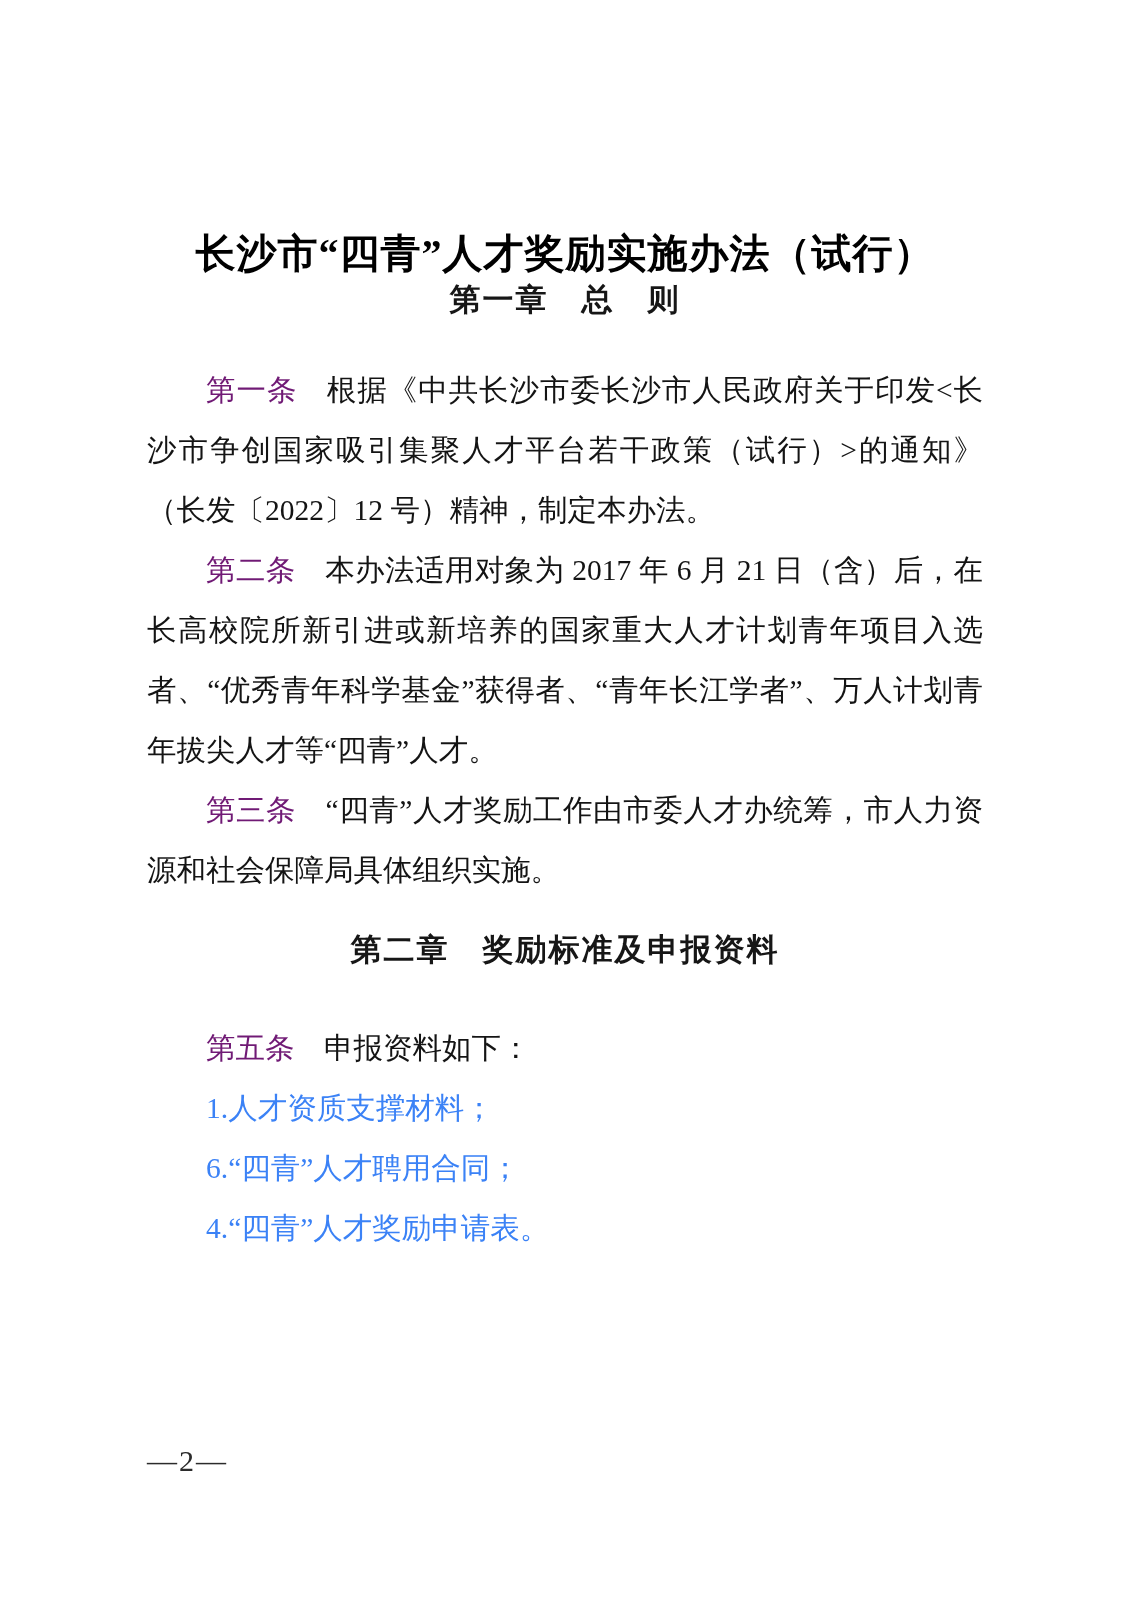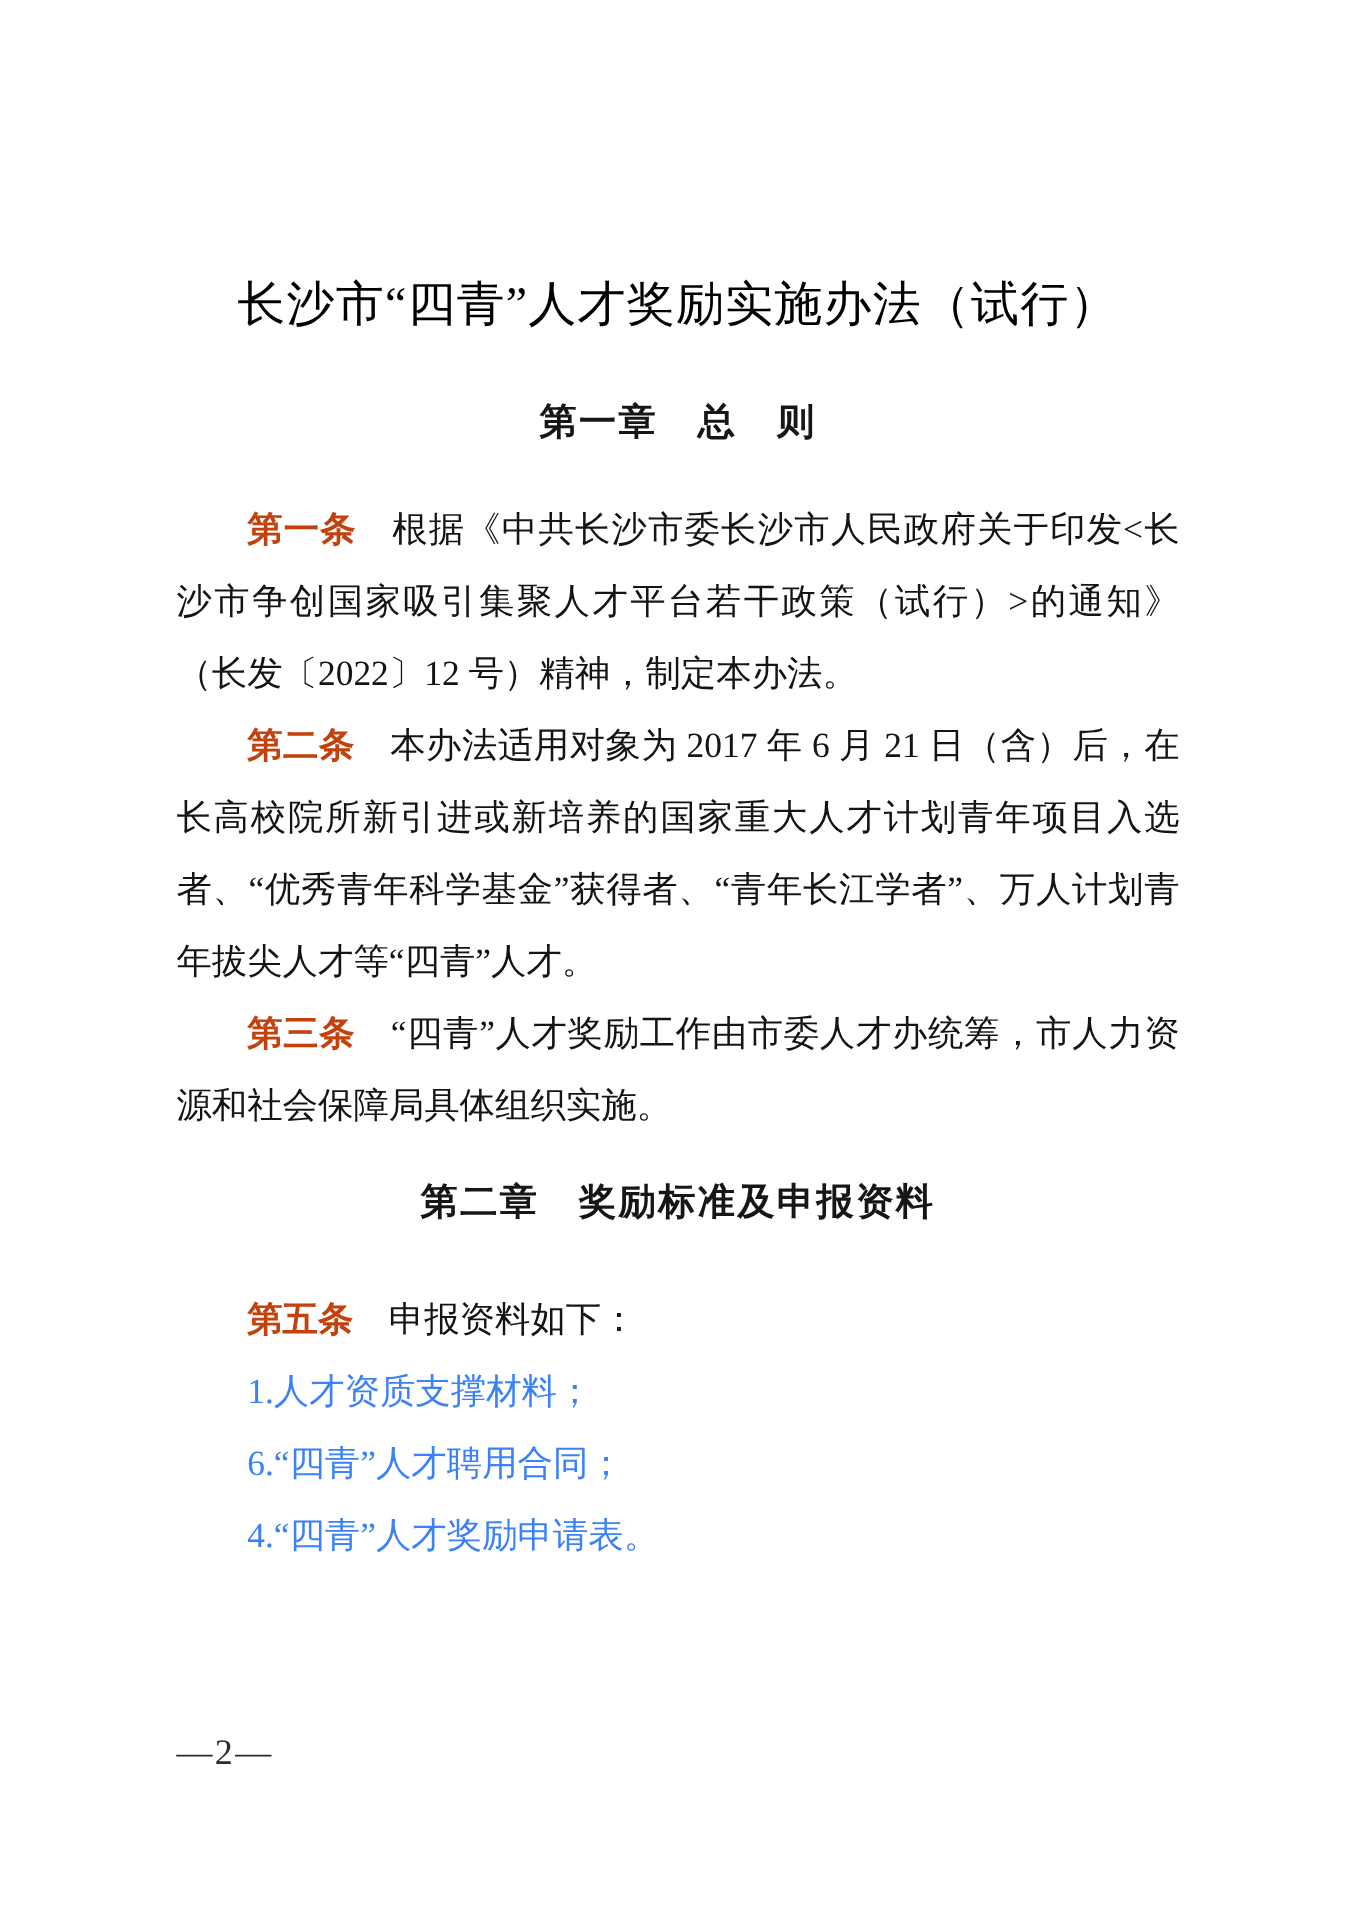--- a/index.html
+++ b/index.html
@@ -22,57 +22,56 @@
     left: 147px;
     top: 0;
     width: 836px;
   }
   .doc-title {
     margin: 0;
     padding-top: 228px;
     text-align: center;
     font-size: 40px;
     line-height: 52px;
-    font-weight: 400;
+    font-weight: 700;
     letter-spacing: 1px;
     color: #000000;
     font-family: "Liberation Serif", "DejaVu Serif", serif;
   }
   .chapter-heading {
     text-align: center;
     font-size: 31px;
     line-height: 40px;
     font-weight: 700;
     color: #161616;
     font-family: "Liberation Sans", "DejaVu Sans", sans-serif;
     letter-spacing: 2px;
   }
   .chapter-heading.first {
-    margin-top: 52px;
   }
   .chapter-heading.second {
     margin-top: 30px;
   }
   .body-block {
     margin-top: 40px;
   }
   .body-block-2 {
     margin-top: 48px;
   }
   .para {
     margin: 0;
     font-size: 29.5px;
     line-height: 60px;
     text-align: justify;
     text-indent: 2em;
     color: #141414;
   }
   .article-label {
-    font-weight: 700;
-    color: #c2410c;
+    font-weight: 400;
+    color: #701a75;
     margin-right: 1em;
   }
   .list-line {
     margin: 0;
     font-size: 29.5px;
     line-height: 60px;
     text-indent: 2em;
     color: #3b82f6;
   }
   .page-footer {

